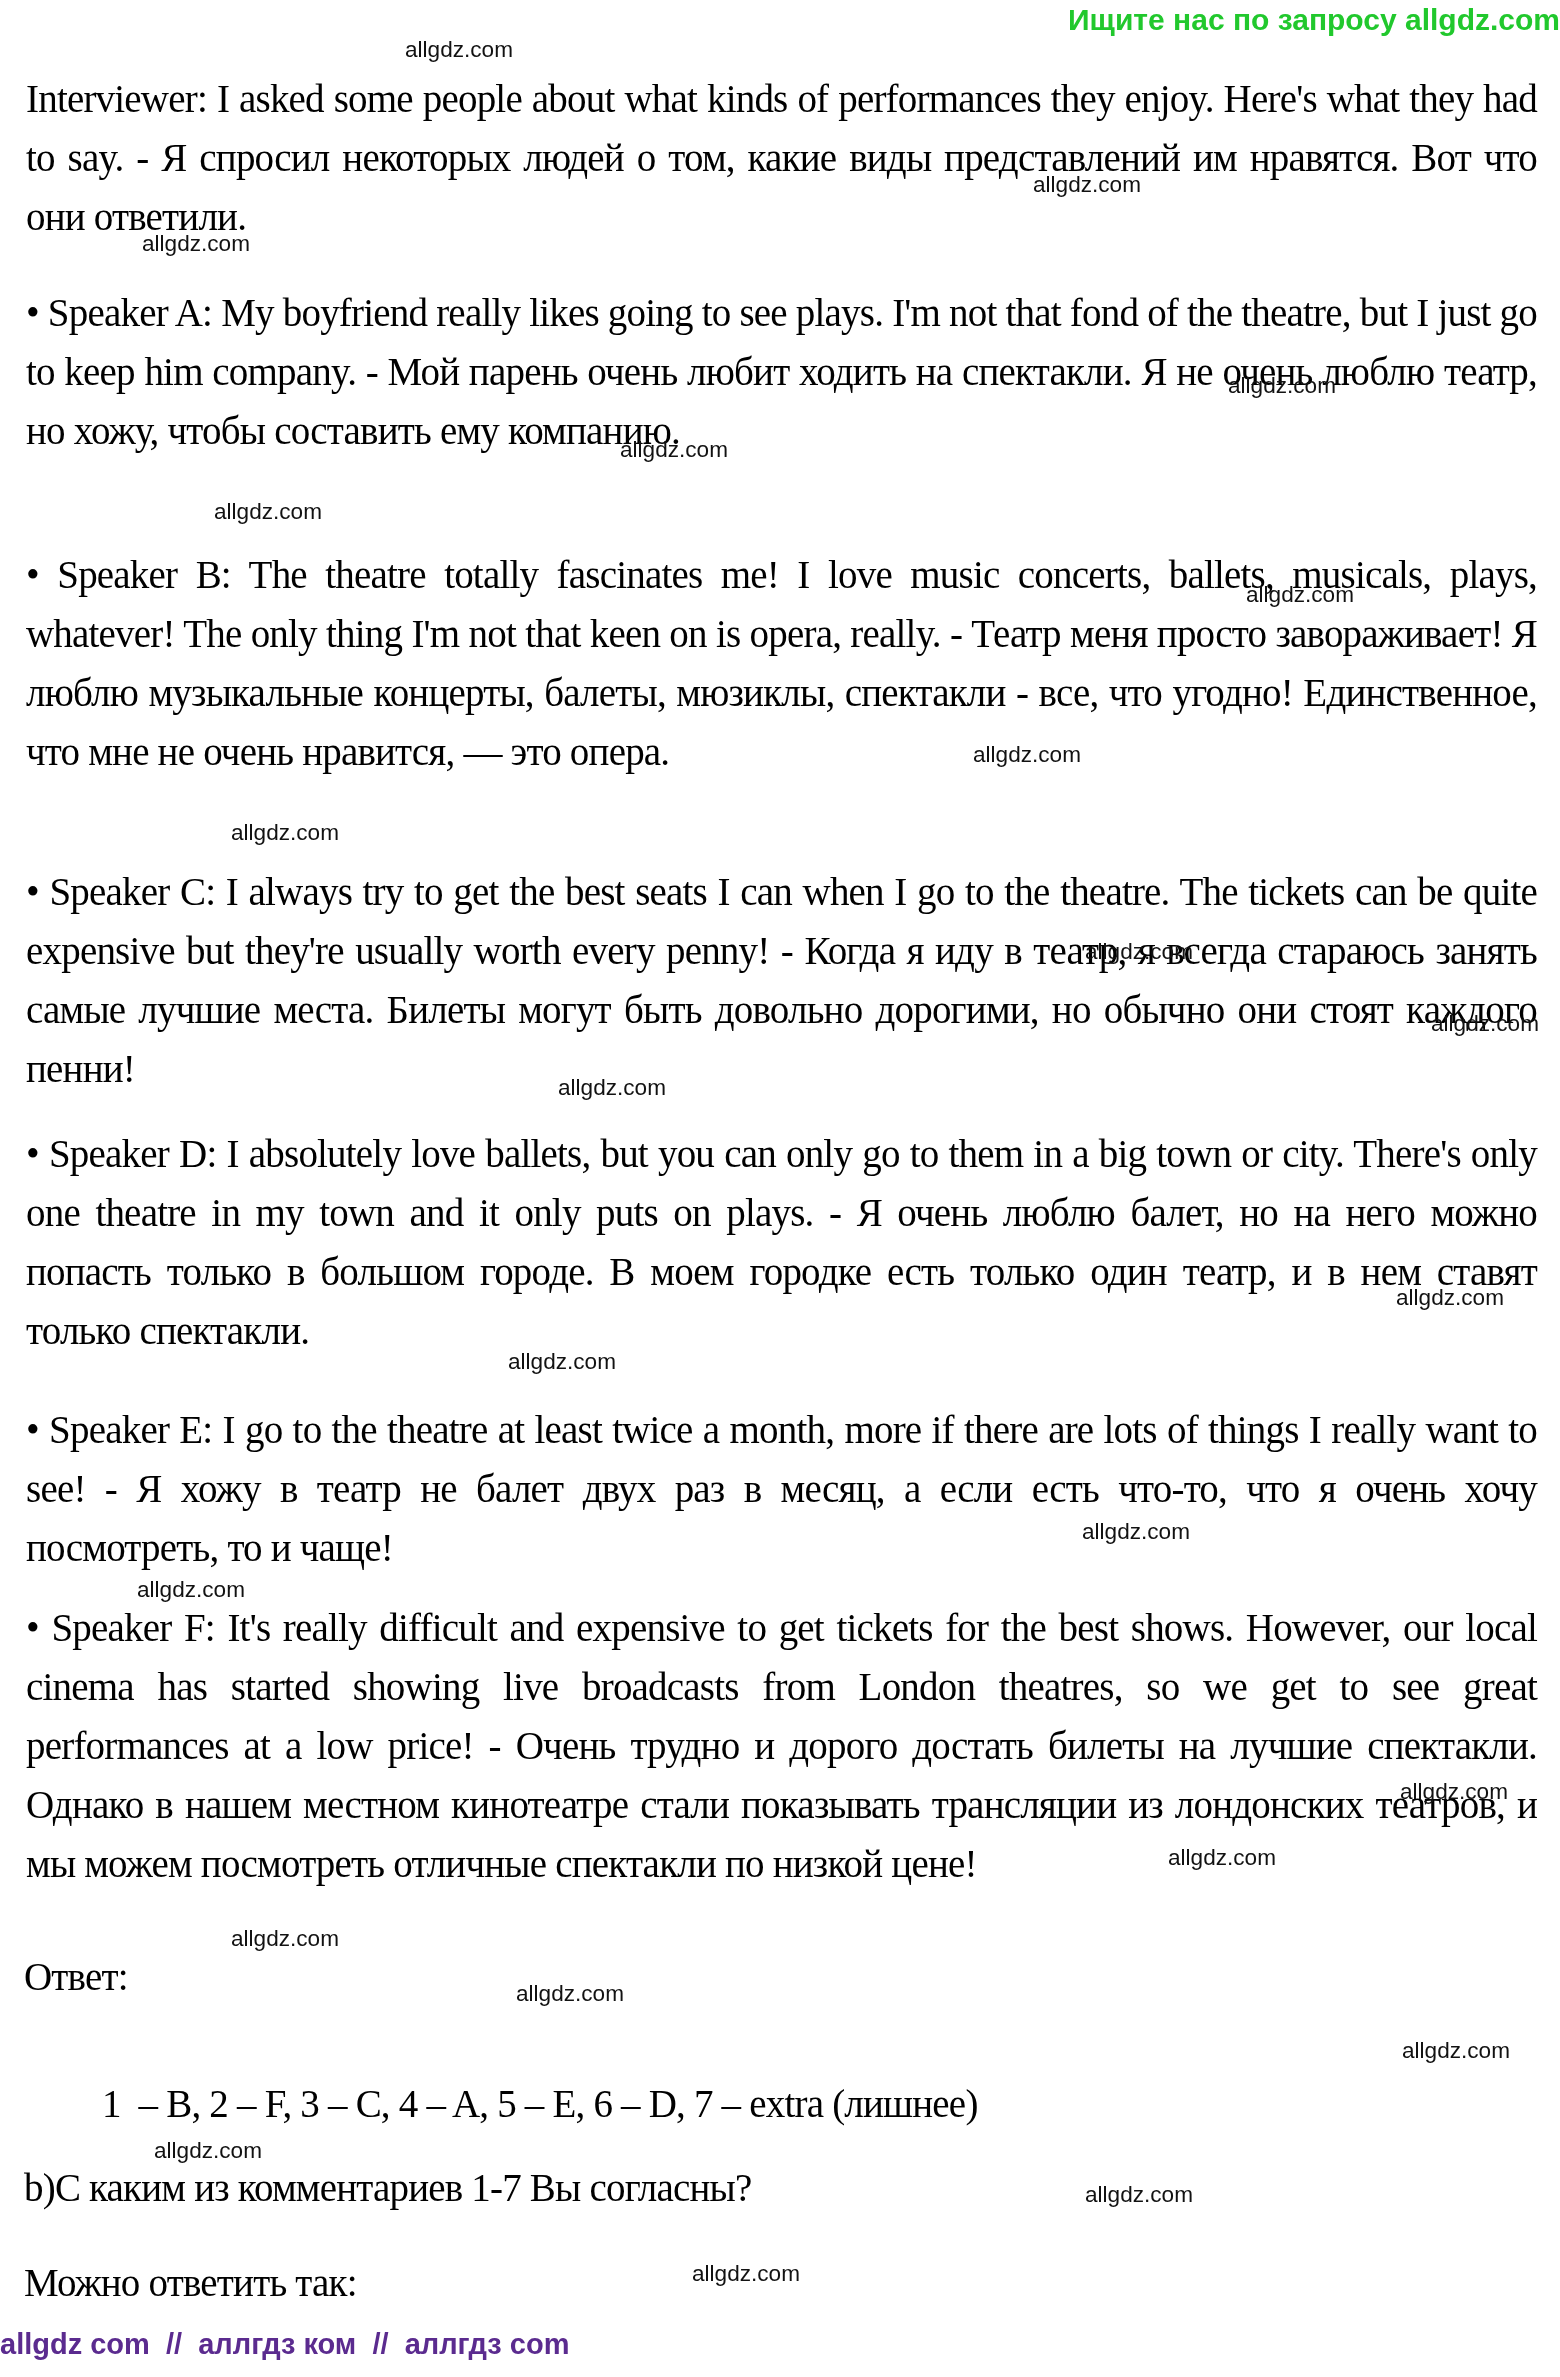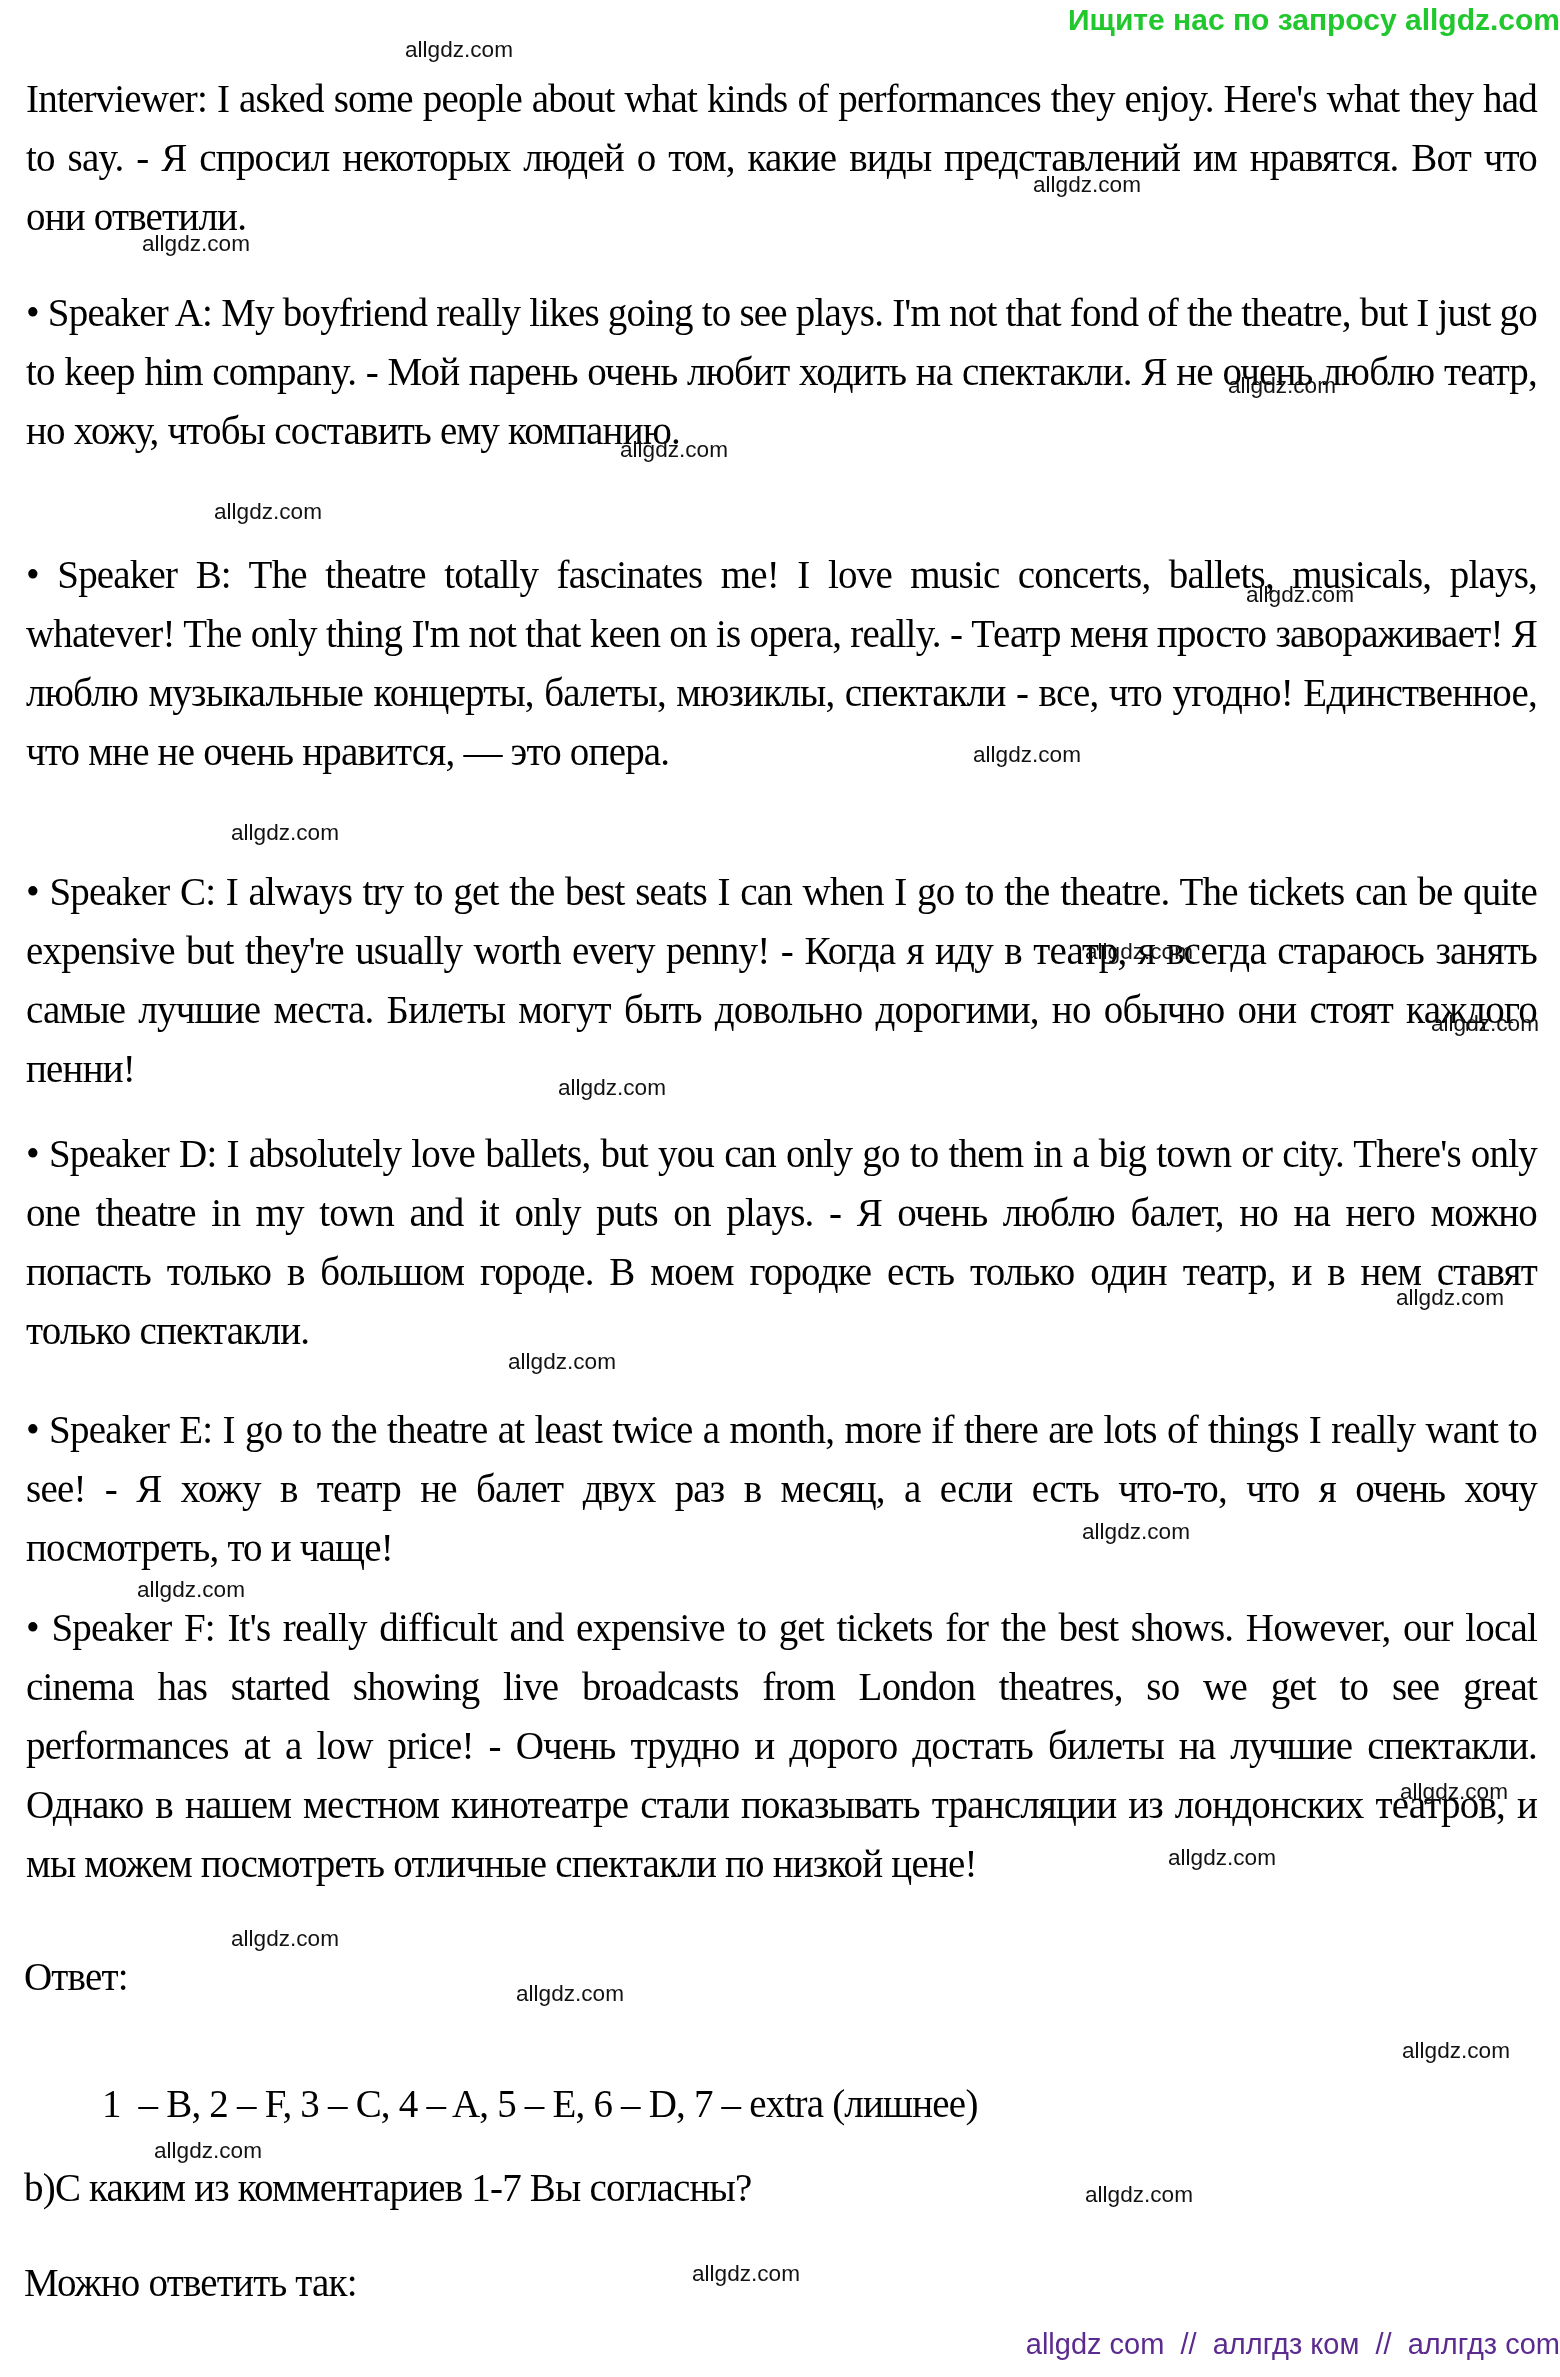--- a/index.html
+++ b/index.html
@@ -51,24 +51,24 @@
     position: absolute;
     left: 86px;
     margin: 16px;
     font-size: 39px;
     letter-spacing: -0.8px;
     white-space: pre;
   }
   .footer {
     position: absolute;
     top: 2328px; left: 0; width: 100%;
-    text-align: right;
+    text-align: left;
     font-family: "Liberation Sans", sans-serif;
     font-size: 29px;
-    font-weight: 400;
+    font-weight: 700;
     white-space: pre;
   }
 </style>
 </head>
 <body>
 
 <div class="page">
 
   <div class="promo" style="color: rgb(33, 200, 45);">Ищите нас по запросу allgdz.com</div>
 

